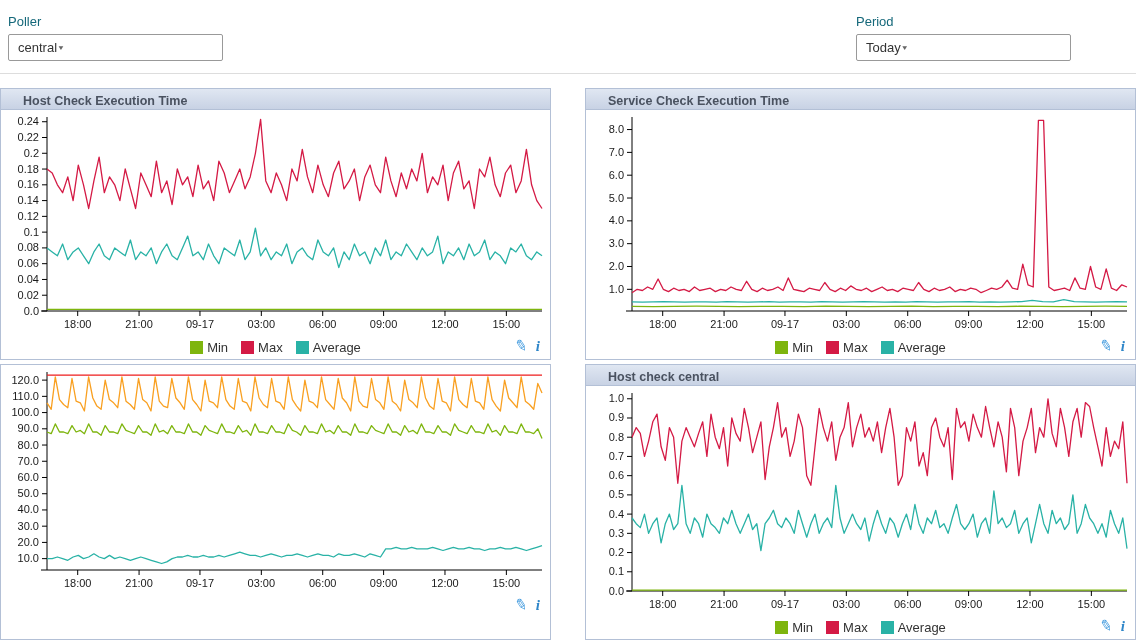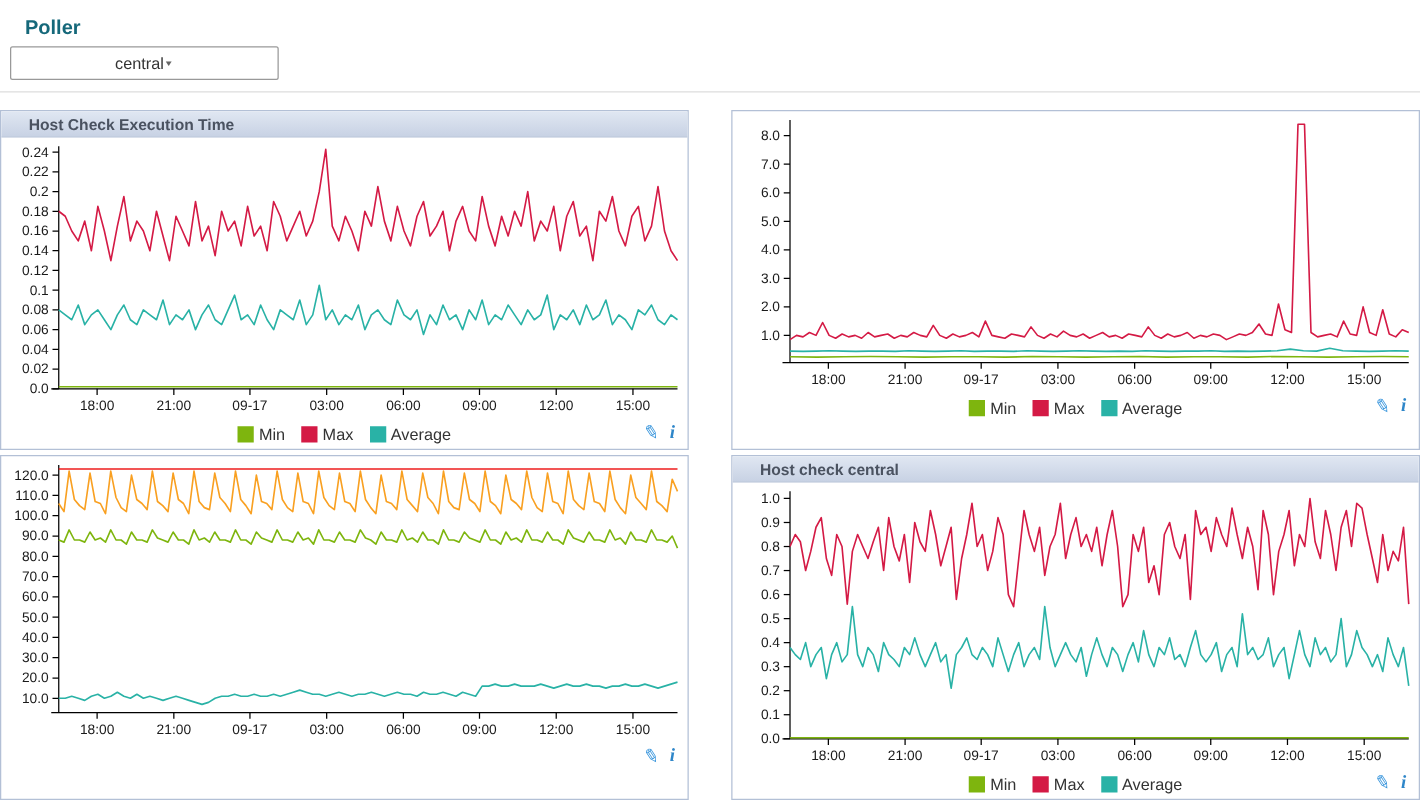--- a/index.html
+++ b/index.html
@@ -4,23 +4,23 @@
 <style>
   * { box-sizing: border-box; margin: 0; padding: 0; }
   html,body { width: 1136px; height: 640px; background: #ffffff;
     font-family: "Liberation Sans", sans-serif; overflow: hidden; }
 
   
   .topbar { height: 74px; background: #fff; border-bottom: 1px solid #dddddd;
     display: flex; justify-content: space-between; padding: 12px 8px 0 8px; }
   .field { display: flex; flex-direction: column; }
   .field-right { margin-right: 57px; }
-  .field-label { font-size: 16px; font-weight: bold; color: #15687a; margin: 2px 0 5px 12px; }
+  .field-label { font-size: 13px; font-weight: normal; color: #15687a; margin: 2px 0 5px 0; }
   .select { width: 215px; height: 27px; border: 1px solid #999; border-radius: 2px;
-    background: #fff; display: flex; align-items: center; justify-content: center;
+    background: #fff; display: flex; align-items: center; justify-content: flex-start;
     padding: 0 9px; cursor: pointer; }
   .select-value { font-size: 13px; color: #333; }
   .select-arrow { font-size: 8px; color: #666; transform: scaleY(0.8); }
 
   
   .grid { margin-top: 14px; display: grid; grid-template-columns: 551px 551px;
     column-gap: 34px; row-gap: 4px; }
   .panel { border: 1px solid #b3c0d6; background: #fff; overflow: hidden; }
   .row-top .panel { height: 272px; }
   .row-bottom .panel { height: 276px; }
@@ -47,20 +47,27 @@
   svg text { font-family: "Liberation Sans", sans-serif; font-size: 11px; fill: #1a1a1a; }
 </style>
 </head>
 <body>
 
 <div class="topbar">
   <div class="field">
     <span class="field-label">Poller</span>
     <div class="select">
       <span class="select-value">central</span>
+      <span class="select-arrow">▼</span>
+    </div>
+  </div>
+  <div class="field field-right">
+    <span class="field-label">Period</span>
+    <div class="select">
+      <span class="select-value">Today</span>
       <span class="select-arrow">▼</span>
     </div>
   </div>
 </div>
 
 <div class="grid">
   <div class="row-top">
     <div class="panel">
       <div class="panel-header">
         <span>Host Check Execution Time</span>
@@ -130,20 +137,23 @@
               </span>
             </div>
           <div class="actions">
             <span class="icon-pencil">✎</span>
             <span class="icon-info">i</span>
           </div>
         </div>
       </div>
     </div>
     <div class="panel">
+      <div class="panel-header">
+        <span>Service Check Execution Time</span>
+      </div>
       <div class="panel-body">
         <svg class="chart" viewBox="0 0 549 225">
             <path d="M40,201 H541 M46,7 V201" stroke="#000" fill="none" stroke-width="1"></path>
             <line x1="41" x2="46" y1="179.31764705882352" y2="179.31764705882352" stroke="#000" stroke-width="1"></line>
             <text x="38" y="182.81764705882352" text-anchor="end">1.0</text>
             <line x1="41" x2="46" y1="156.49411764705883" y2="156.49411764705883" stroke="#000" stroke-width="1"></line>
             <text x="38" y="159.99411764705883" text-anchor="end">2.0</text>
             <line x1="41" x2="46" y1="133.6705882352941" y2="133.6705882352941" stroke="#000" stroke-width="1"></line>
             <text x="38" y="137.1705882352941" text-anchor="end">3.0</text>
             <line x1="41" x2="46" y1="110.84705882352941" y2="110.84705882352941" stroke="#000" stroke-width="1"></line>

